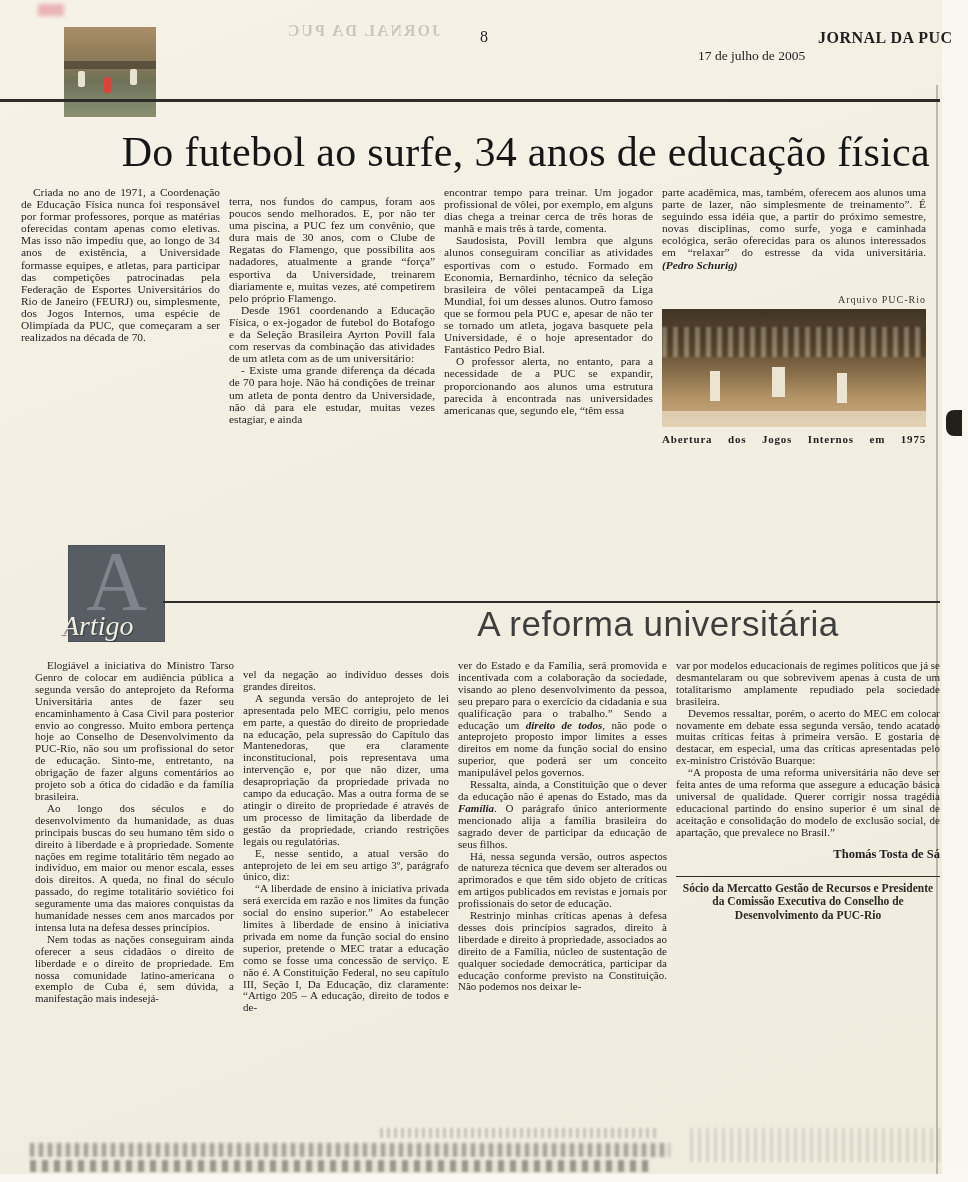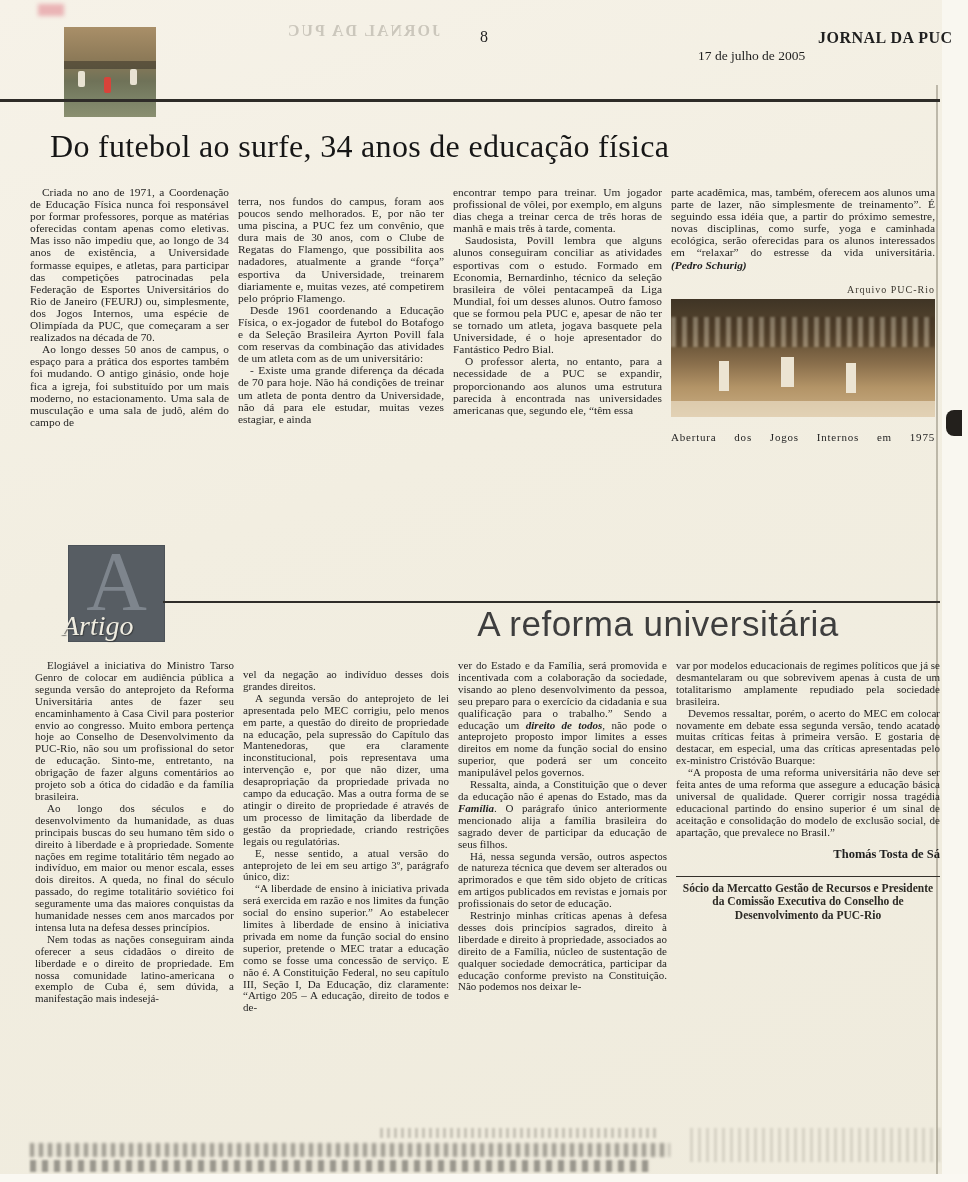--- a/index.html
+++ b/index.html
@@ -25,48 +25,48 @@
   
   .photo-gym { position:absolute; left:64px; top:27px; width:92px; height:90px;
     background:linear-gradient(180deg,#a98f68 0%,#8d7a58 35%,#6f7258 60%,#7b8266 80%,#8a8f70 100%); overflow:hidden; }
   .photo-gym .band { position:absolute; left:0; top:34px; width:100%; height:8px; background:rgba(40,36,28,.45); }
   .photo-gym .p1,.photo-gym .p2,.photo-gym .p3 { position:absolute; width:7px; height:16px; background:#e8e2d2; border-radius:2px; }
   .photo-gym .p1 { left:14px; top:44px; }
   .photo-gym .p2 { left:40px; top:50px; background:#d8433a; }
   .photo-gym .p3 { left:66px; top:42px; }
 
   
-  .headline1 { position:absolute; left:50px; top:128px; width:880px; text-align:left;
-    font-size:32px; letter-spacing:.3px; color:#161616; }
+  .headline1 { position:absolute; left:50px; top:128px; width:880px; text-align:right;
+    font-size:42px; letter-spacing:.3px; color:#161616; }
 
   
   .cols { position:absolute; display:flex; gap:9px; text-align:justify; }
-  .a1-cols { left:30px; top:186px; width:905px; height:356px; font-size:11.4px; line-height:12.1px; overflow:hidden; }
+  .a1-cols { left:21px; top:186px; width:905px; height:356px; font-size:11.4px; line-height:12.1px; overflow:hidden; }
   .a2-cols { left:35px; top:660px; width:905px; height:482px; font-size:11px; line-height:11.9px; overflow:hidden; }
   .col { overflow:hidden; }
   .w1 { width:199px; flex:0 0 199px; }
   .w2 { width:206px; flex:0 0 206px;margin-top:9px; }
   .w3 { width:209px; flex:0 0 209px; }
   .w4 { width:264px; flex:0 0 264px; }
   .cols p { margin:0; text-indent:12px; hyphens:auto; }
   .cols p.noind { text-indent:0; }
   .b { font-weight:bold;font-style:italic; }
   .byline { font-weight:bold; font-style:italic; white-space:nowrap; }
 
-  .photo-credit { text-align:right; font-size:10px; letter-spacing:1px; margin-top:13px; color:#3a362e; }
+  .photo-credit { text-align:right; font-size:10px; letter-spacing:1px; margin-top:23px; color:#3a362e; }
   .photo-jogos { position:relative; margin-top:3px; width:100%; height:118px;
     background:linear-gradient(180deg,#3f3425 0%,#5c4a31 30%,#8a6f4c 55%,#b39467 75%,#caae84 100%); overflow:hidden; }
   .photo-jogos .crowd { position:absolute; left:0; top:18px; width:100%; height:30px;
     background:repeating-linear-gradient(90deg, rgba(230,220,200,.35) 0 5px, rgba(60,45,30,.4) 5px 11px); filter:blur(1px); }
   .photo-jogos .f1,.photo-jogos .f2,.photo-jogos .f3 { position:absolute; width:10px; height:30px; background:#ece4d2; }
   .photo-jogos .f1 { left:48px; top:62px; }
   .photo-jogos .f2 { left:110px; top:58px; width:13px; }
   .photo-jogos .f3 { left:175px; top:64px; }
   .photo-jogos .base { position:absolute; left:0; bottom:0; width:100%; height:16px; background:rgba(245,238,220,.55); }
-  .caption { margin-top:14px; font-weight:normal; font-size:11px; letter-spacing:.8px; word-spacing:2.5px; text-align:justify; text-align-last:justify; }
+  .caption { margin-top:6px; font-weight:bold; font-size:11px; letter-spacing:.8px; word-spacing:2.5px; text-align:justify; text-align-last:justify; }
 
   
   .artigo-box { position:absolute; left:68px; top:545px; width:97px; height:97px; background:#575d63; box-shadow:0 0 0 1px #4c5258 inset; }
   .artigo-A { position:absolute; left:0; top:-12px; width:100%; text-align:center; font-size:84px; color:#7e858d; font-family:"Liberation Serif",serif; }
   .artigo-word { position:absolute; left:-6px; bottom:0px; font-style:italic; font-size:28px; color:#efece0; text-shadow:1px 1px 1px rgba(40,40,40,.6); }
   .artigo-rule { position:absolute; left:163px; top:601px; width:777px; height:2px; background:#2f2d29; }
 
   .headline2 { position:absolute; left:380px; top:604px; width:556px; text-align:center;
     font-family:"Liberation Sans", sans-serif; font-size:35px; color:#3e3e3e; letter-spacing:.5px; }
 
@@ -106,21 +106,20 @@
   <div class="page-num">8</div>
   <div class="hdr-date">17 de julho de 2005</div>
   <div class="hdr-brand">JORNAL DA PUC</div>
   <div class="hdr-rule"></div>
 
   <div class="headline1">Do futebol ao surfe, 34 anos de educação física</div>
 
   <div class="cols a1-cols">
     <div class="col w1">
       <p>Criada no ano de 1971, a Coordenação de Educação Física nunca foi responsável por formar professores, porque as matérias oferecidas contam apenas como eletivas. Mas isso não impediu que, ao longo de 34 anos de existência, a Universidade formasse equipes, e atletas, para participar das competições patrocinadas pela Federação de Esportes Universitários do Rio de Janeiro (FEURJ) ou, simplesmente, dos Jogos Internos, uma espécie de Olimpíada da PUC, que começaram a ser realizados na década de 70.</p>
-      <p>Ao longo desses 50 anos de campus, o espaço para a prática dos esportes também foi mudando. O antigo ginásio, onde hoje fica a igreja, foi substituído por um mais moderno, no estacionamento. Uma sala de musculação e uma sala de judô, além do campo de</p>
     </div>
     <div class="col w2">
       <p class="noind">terra, nos fundos do campus, foram aos poucos sendo melhorados. E, por não ter uma piscina, a PUC fez um convênio, que dura mais de 30 anos, com o Clube de Regatas do Flamengo, que possibilita aos nadadores, atualmente a grande “força” esportiva da Universidade, treinarem diariamente e, muitas vezes, até competirem pelo próprio Flamengo.</p>
       <p>Desde 1961 coordenando a Educação Física, o ex-jogador de futebol do Botafogo e da Seleção Brasileira Ayrton Povill fala com reservas da combinação das atividades de um atleta com as de um universitário:</p>
       <p>- Existe uma grande diferença da década de 70 para hoje. Não há condições de treinar um atleta de ponta dentro da Universidade, não dá para ele estudar, muitas vezes estagiar, e ainda</p>
     </div>
     <div class="col w3">
       <p class="noind">encontrar tempo para treinar. Um jogador profissional de vôlei, por exemplo, em alguns dias chega a treinar cerca de três horas de manhã e mais três à tarde, comenta.</p>
       <p>Saudosista, Povill lembra que alguns alunos conseguiram conciliar as atividades esportivas com o estudo. Formado em Economia, Bernardinho, técnico da seleção brasileira de vôlei pentacampeã da Liga Mundial, foi um desses alunos. Outro famoso que se formou pela PUC e, apesar de não ter se tornado um atleta, jogava basquete pela Universidade, é o hoje apresentador do Fantástico Pedro Bial.</p>
       <p>O professor alerta, no entanto, para a necessidade de a PUC se expandir, proporcionando aos alunos uma estrutura parecida à encontrada nas universidades americanas que, segundo ele, “têm essa</p>

